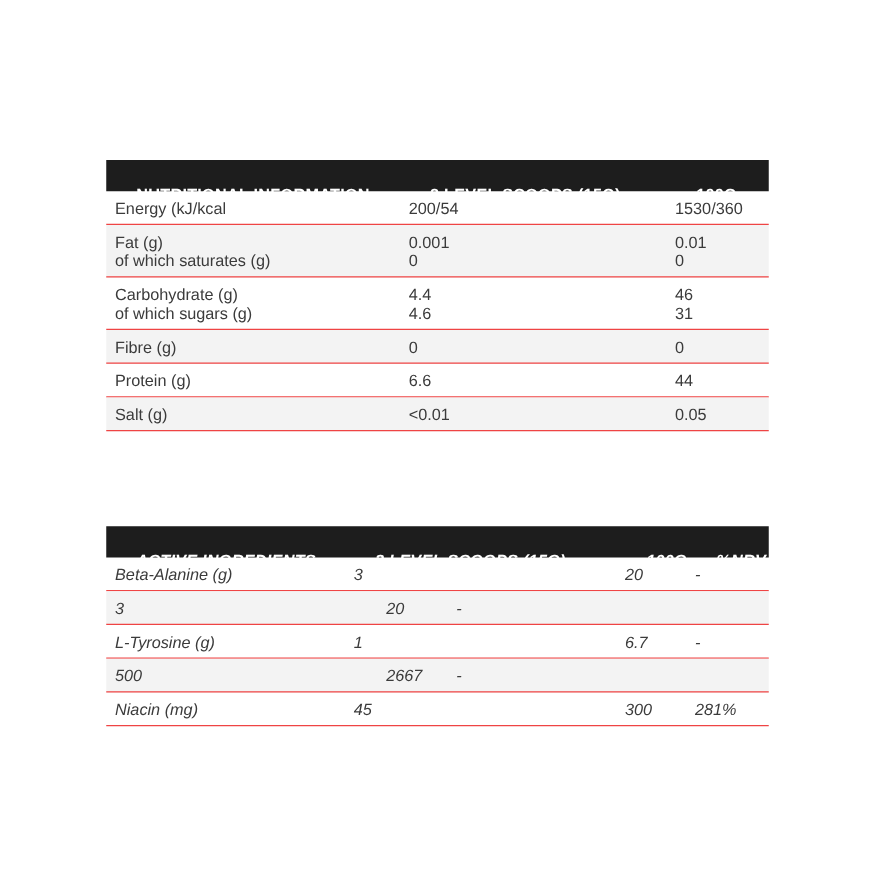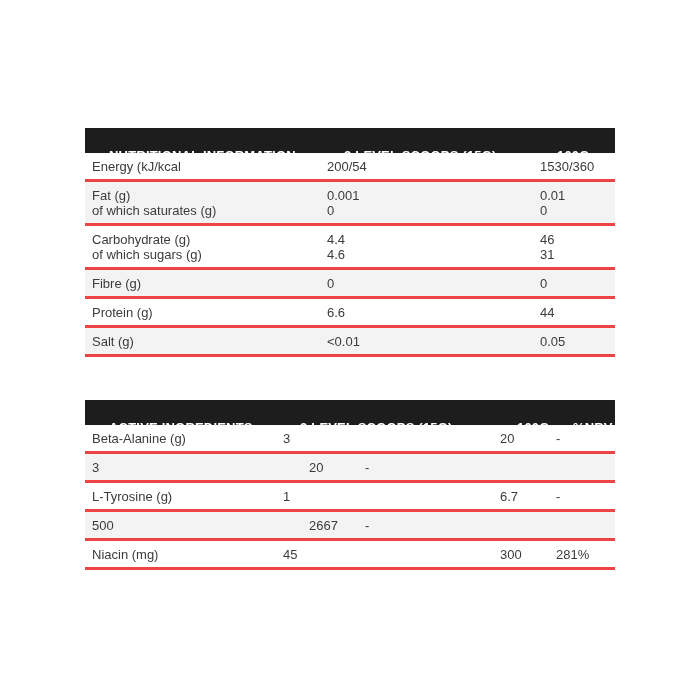--- a/index.html
+++ b/index.html
@@ -10,28 +10,28 @@
     background: var(--page-bg, #ffffff);
     font-family: "Liberation Sans", "DejaVu Sans", sans-serif;
     overflow: hidden;
   }
   .table {
     position: absolute;
     left: 85px;
     width: 530px;
   }
   #nutrition-table { top: 128px; }
-  #active-table    { top: 400px; }
+  #active-table    { top: 421px; font-style: italic; }
 
   .tr {
     display: flex;
     align-items: flex-start;
   }
   .tr.body {
-    border-bottom: 3px solid #ef4444;
+    border-bottom: 1px solid #ef4444;
   }
   .tr.alt { background: var(--row-alt-bg, #f3f3f3); }
 
   .thead {
     background: var(--header-bg, #1d1d1d);
     color: var(--header-text, #ffffff);
     font-weight: bold;
     font-size: 13px;
     letter-spacing: 0.2px;
     align-items: center;

